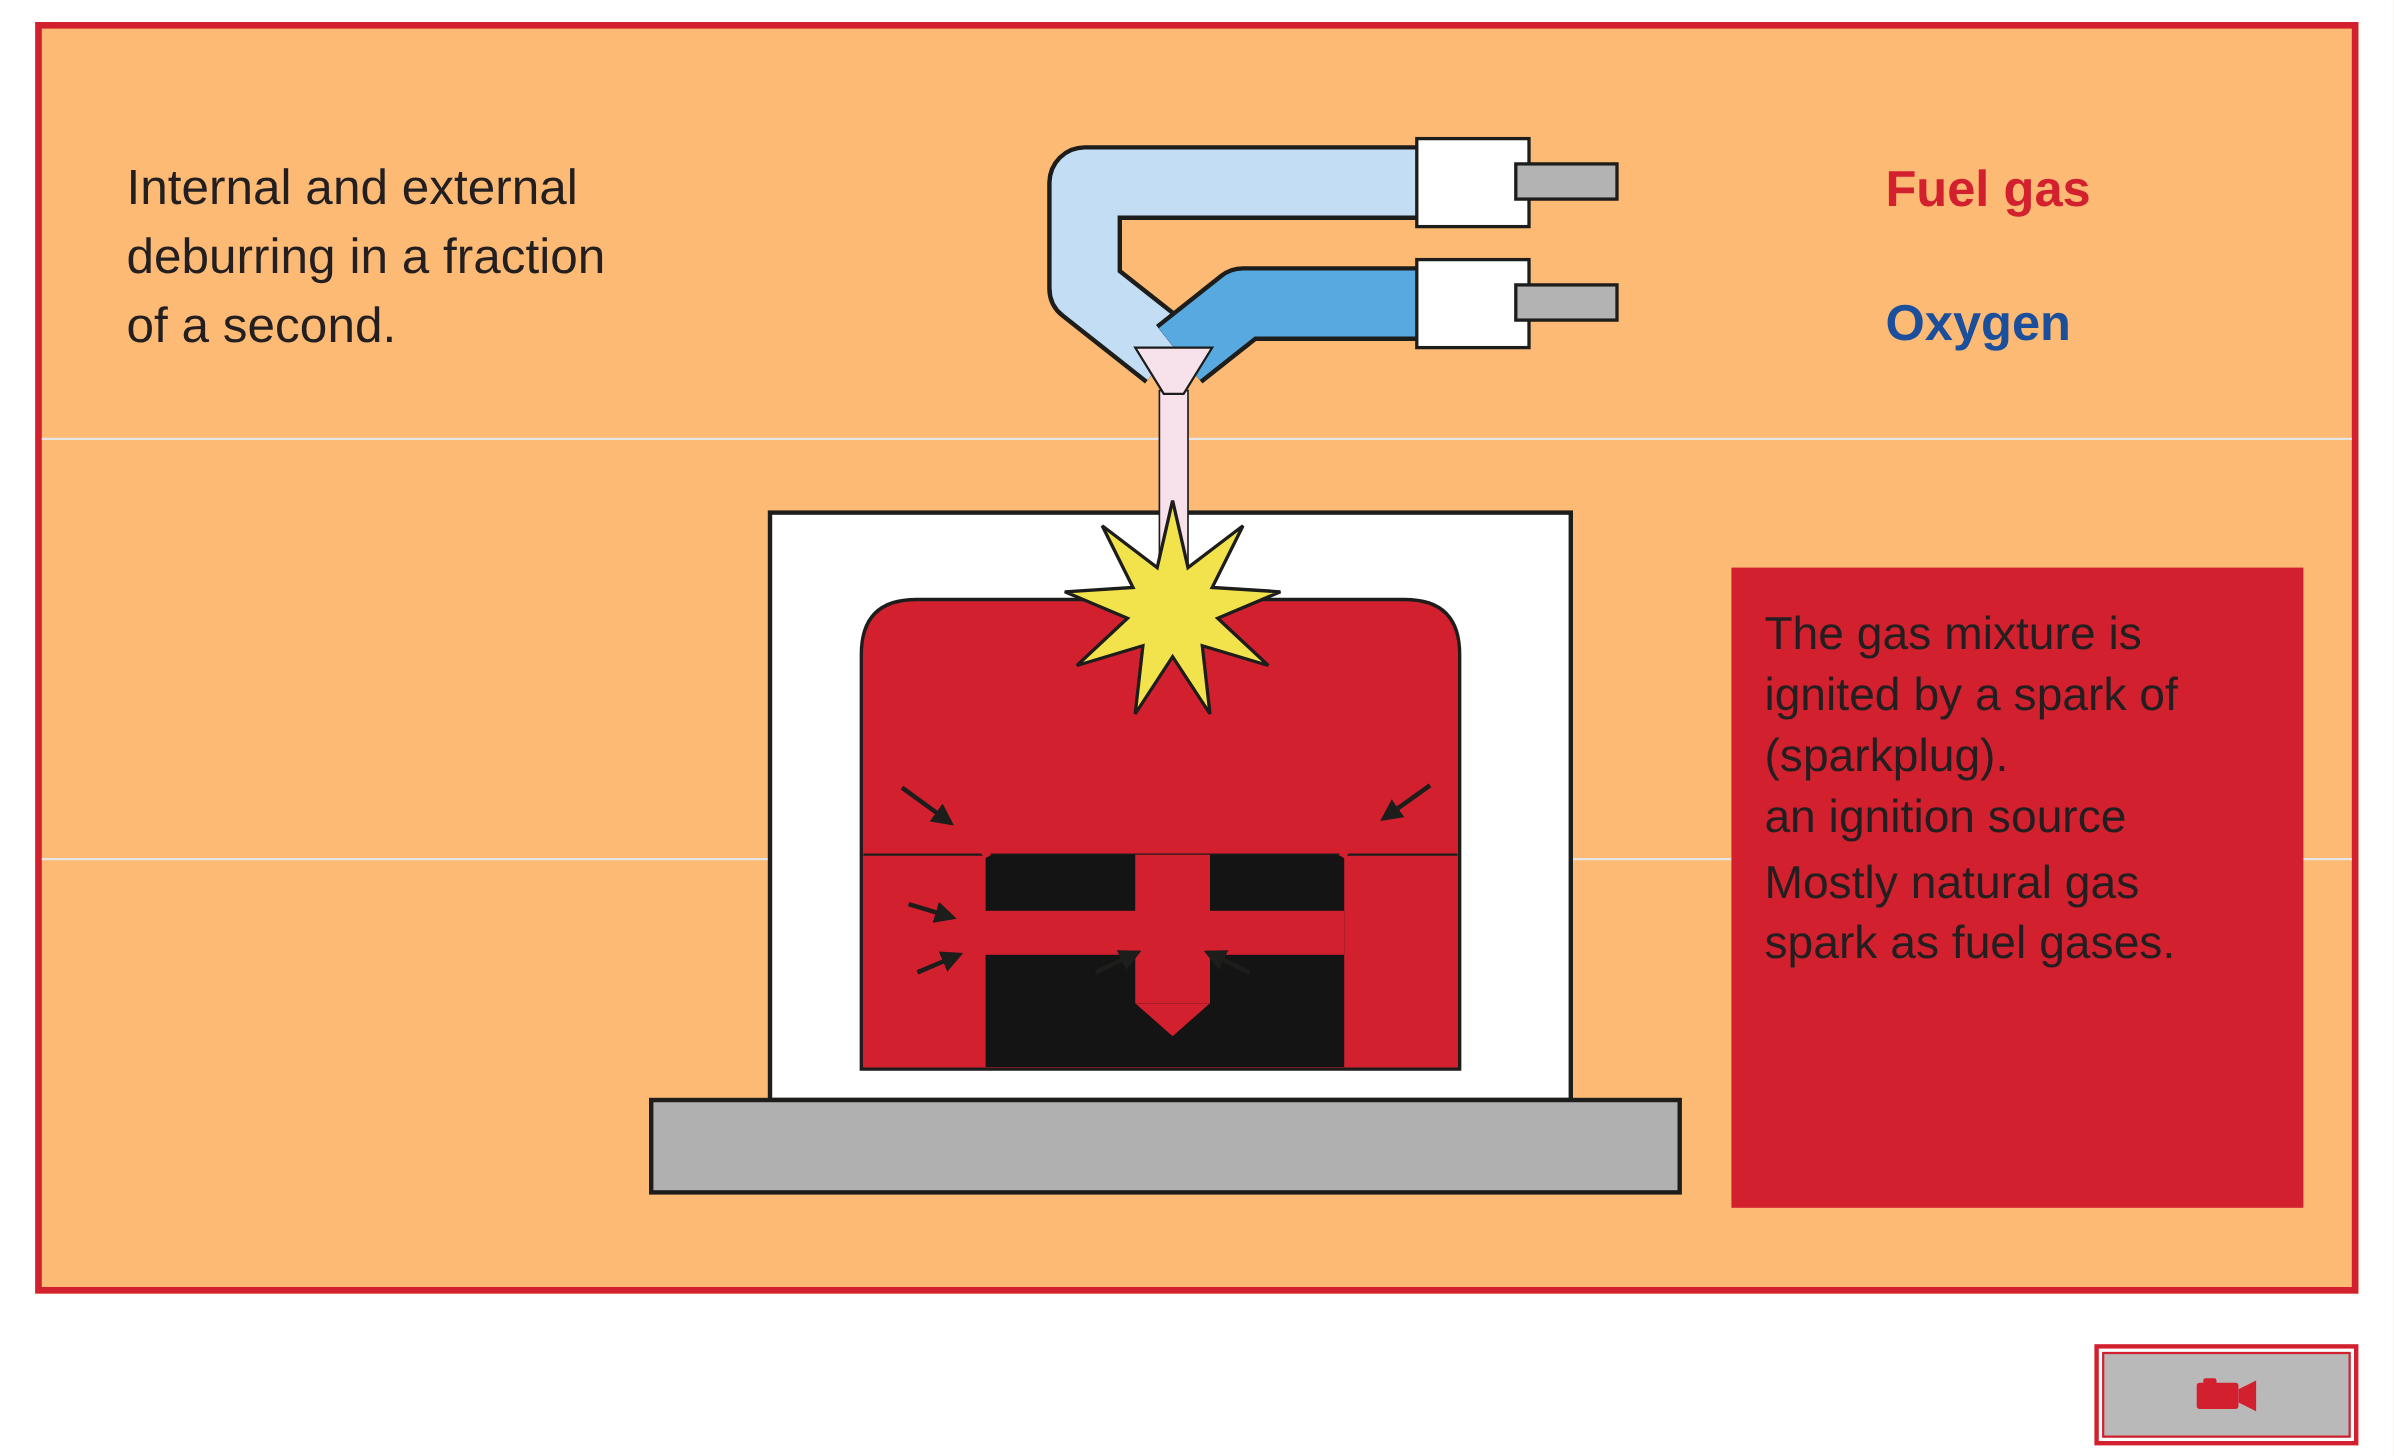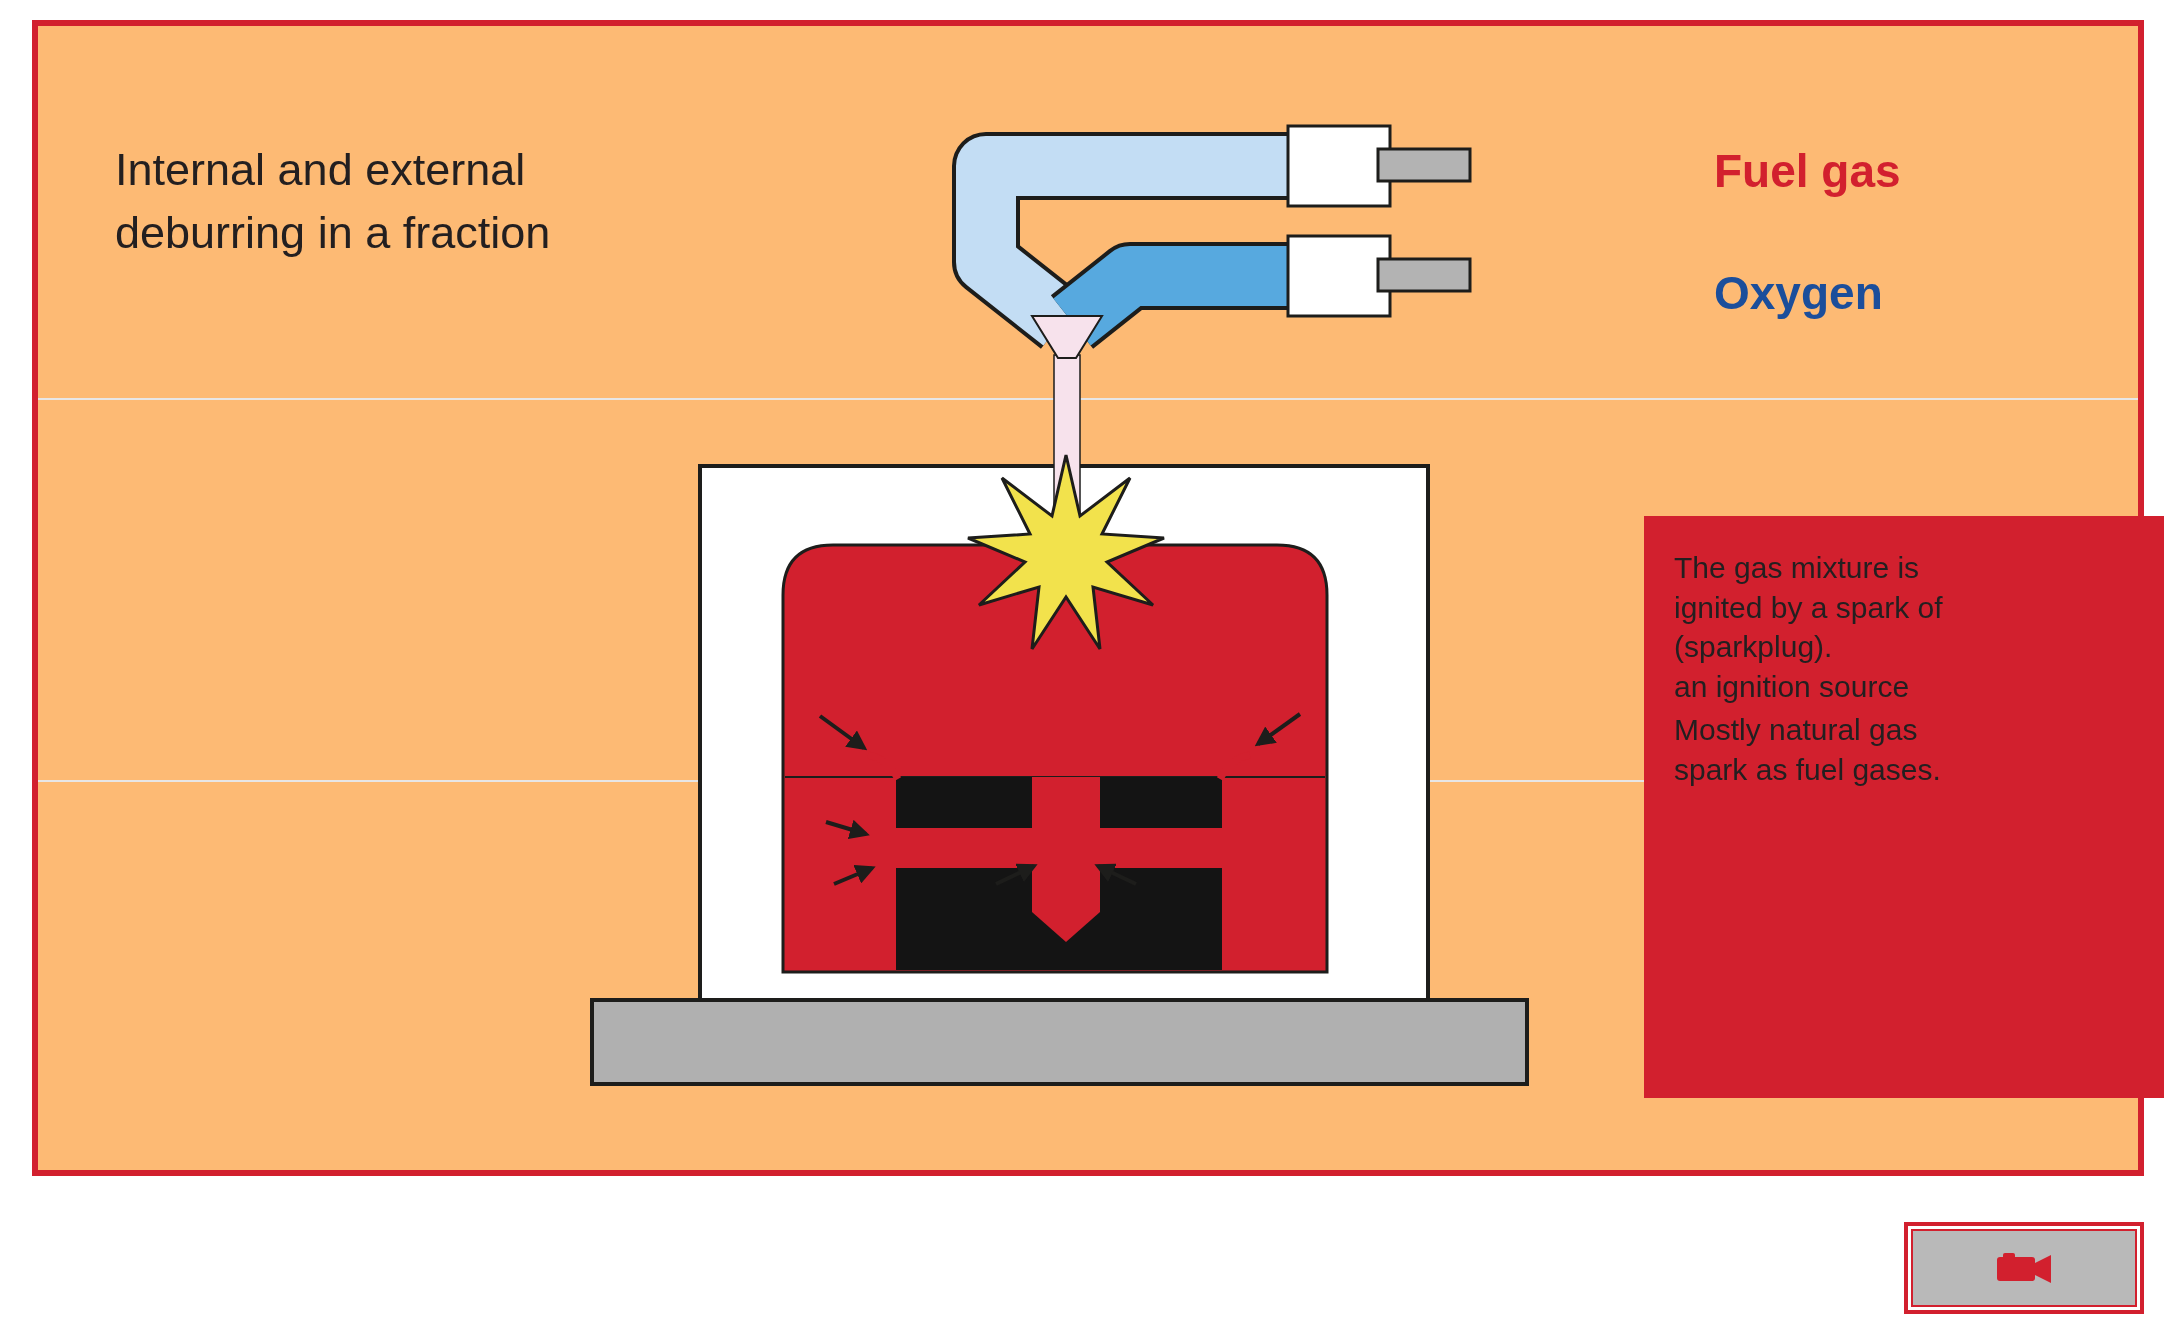--- a/index.html
+++ b/index.html
@@ -29,26 +29,26 @@
     position: absolute; left: 1676px;
     font-size: 46px; font-weight: bold;
   }
   .legend-fuel { top: 118px; color: #d2202e; }
   .legend-oxygen { top: 240px; color: #1b4e9b; }
   .diagram {
     position: absolute; left: -6px; top: -6px;
     width: 2112px; height: 1156px;
   }
   .info-box {
-    position: absolute; left: 1606px; top: 490px;
+    position: absolute; left: 1536px; top: 490px;
     width: 520px; height: 582px;
     background: #d2202e;
     color: #231f20;
     padding: 32px 30px;
-    font-size: 30px; line-height: 1.32;
+    font-size: 42px; line-height: 1.32;
     z-index: 5;
   }
   .info-para2 { margin-top: 4px; }
   .video-btn {
     position: absolute; left: 1904px; top: 1222px;
     width: 240px; height: 92px;
     border: 4px solid #d2202e;
     background: #ffffff;
     padding: 3px;
     cursor: pointer;
@@ -120,20 +120,21 @@
     <rect x="1256" y="106" width="102" height="80" fill="#ffffff" stroke="#1d1d1b" stroke-width="3"></rect>
     <rect fill="#b3b3b3" x="1346" y="129" width="92" height="32" stroke="#1d1d1b" stroke-width="3"></rect>
 
     <rect x="1256" y="216" width="102" height="80" fill="#ffffff" stroke="#1d1d1b" stroke-width="3"></rect>
     <rect fill="#b3b3b3" x="1346" y="239" width="92" height="32" stroke="#1d1d1b" stroke-width="3"></rect>
   </svg>
 
   <div class="intro">
     <div>Internal and external</div>
     <div>deburring in a fraction</div>
+    <div>of a second.</div>
   </div>
 
   <div class="legend-label legend-fuel">Fuel gas</div>
   <div class="legend-label legend-oxygen">Oxygen</div>
 
   <div class="info-box">
     <div>
       <div>The gas mixture is</div>
       <div>ignited by a spark of</div>
       <div>(sparkplug).</div>

